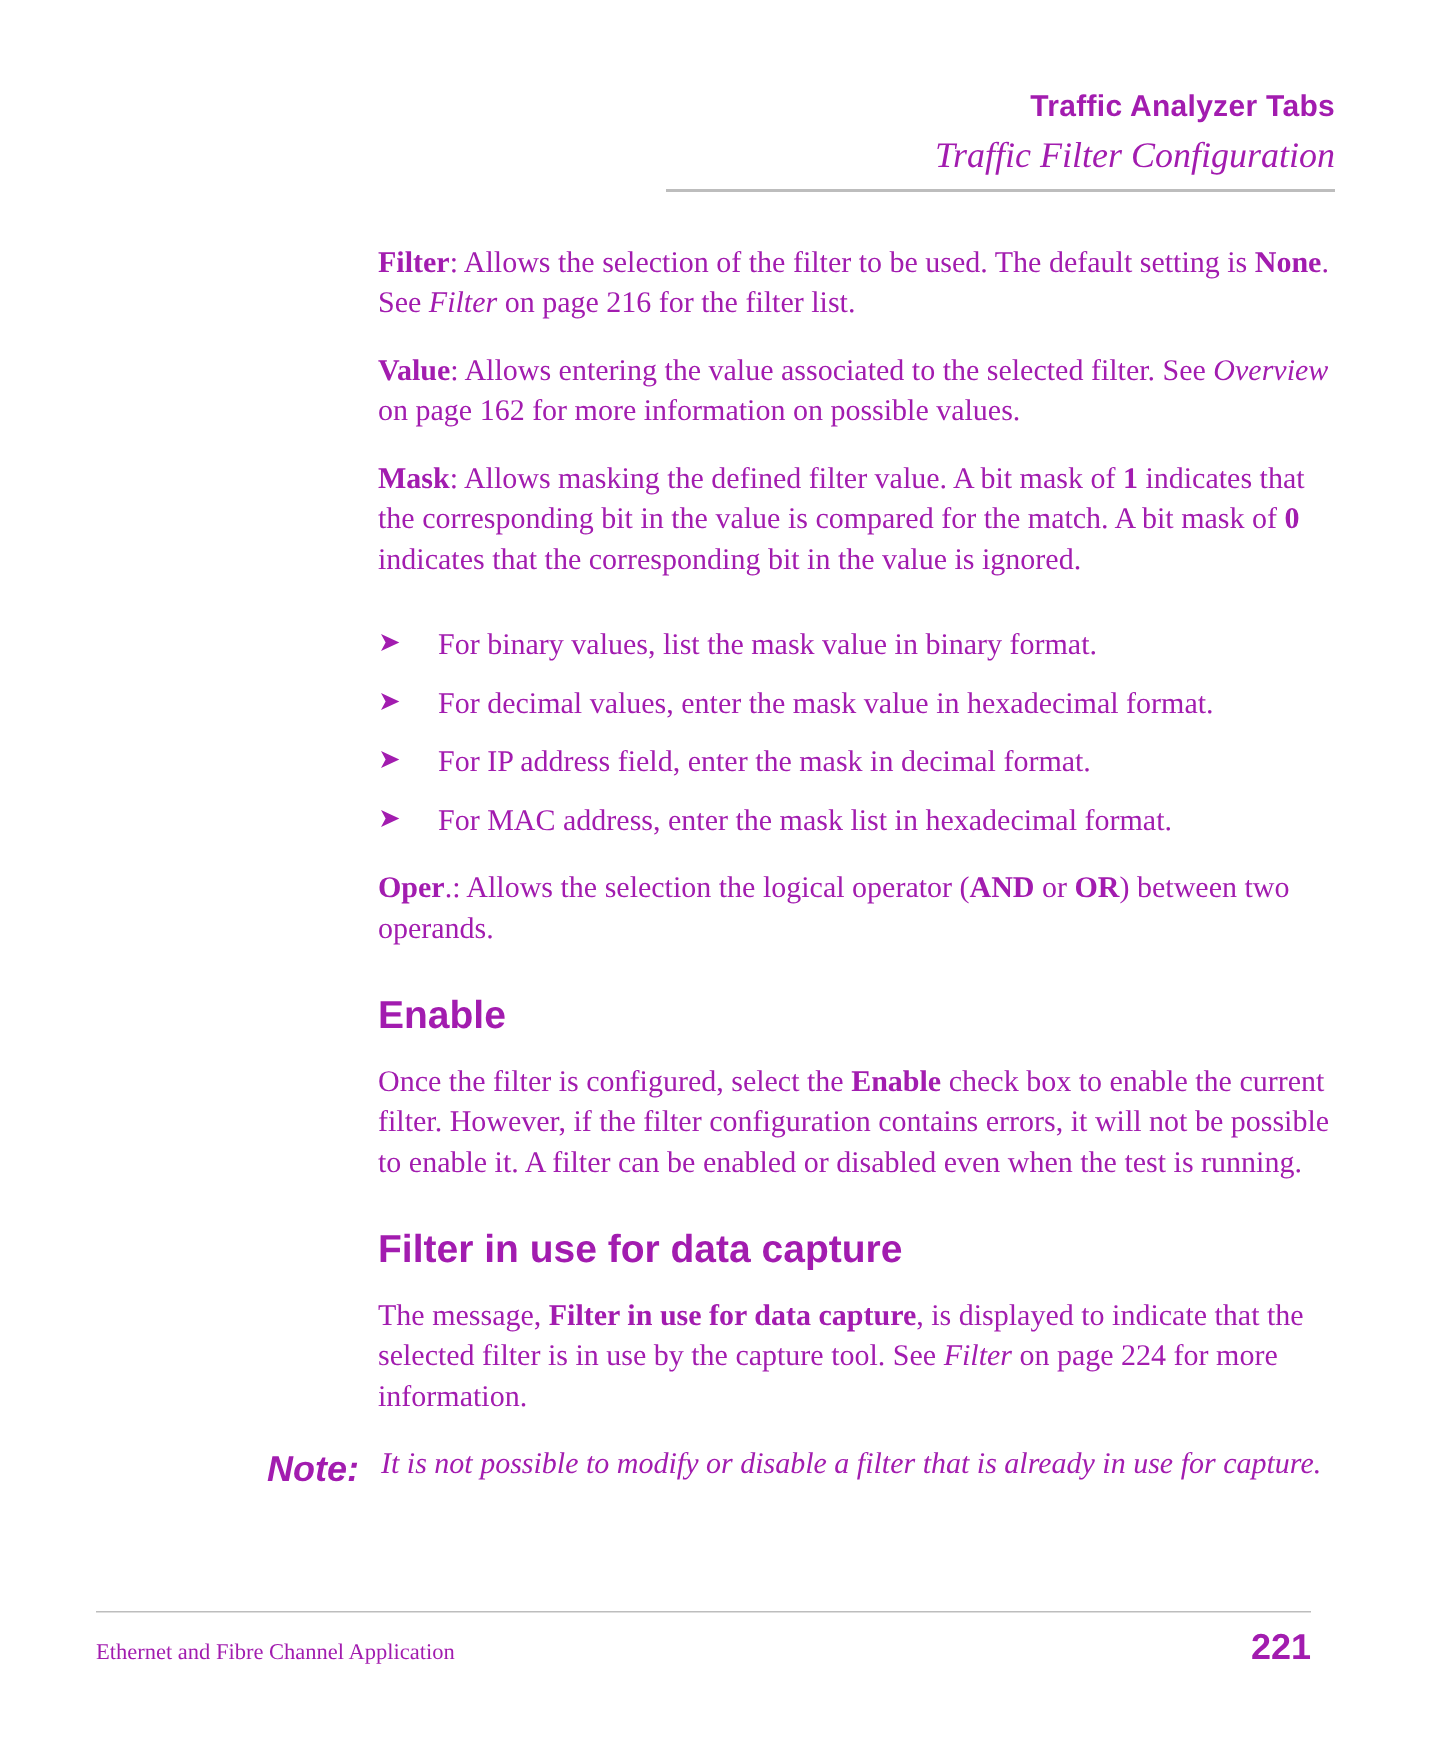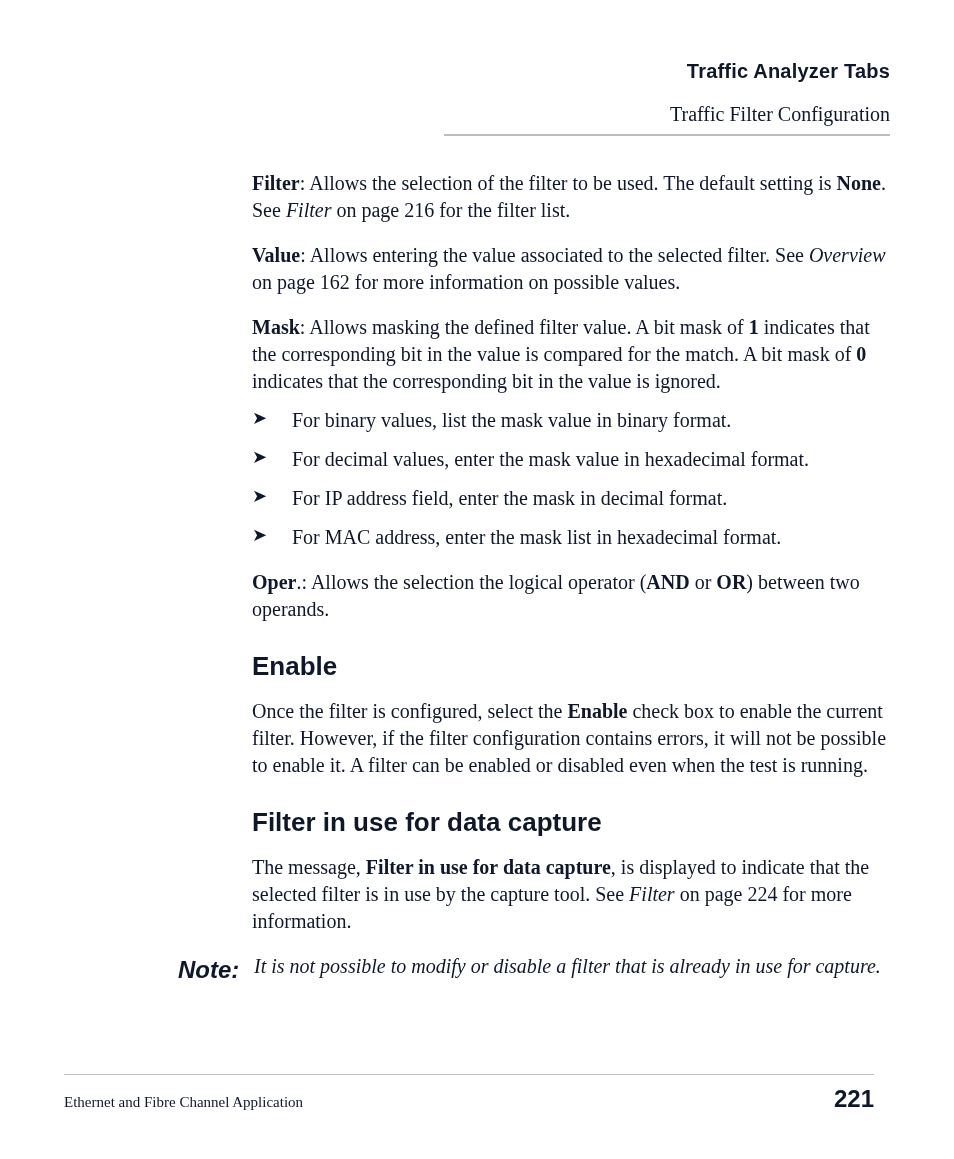--- a/index.html
+++ b/index.html
@@ -5,55 +5,56 @@
   html, body {
     margin: 0;
     padding: 0;
     background: #ffffff;
   }
   .page {
     width: 954px;
     height: 1159px;
     position: relative;
     font-family: Georgia, "Times New Roman", serif;
-    color: #0f172a;
+    color: #a21caf;
     box-sizing: border-box;
     padding: 60px 64px 0 64px;
   }
   .running-head {
     text-align: right;
     margin-bottom: 6px;
   }
   .running-head .title {
     font-family: "Segoe UI", "Helvetica Neue", Arial, sans-serif;
     font-weight: 700;
     font-size: 20px;
     letter-spacing: 0.2px;
   }
   .running-head .subtitle {
     font-family: Georgia, "Times New Roman", serif;
-    font-size: 20px;
-    margin-top: 20px;
+    font-style: italic;
+    font-size: 24px;
+    margin-top: 8px;
   }
   .head-rule {
     border: none;
     border-top: 2px solid #bdbdbd;
     margin: 8px 0 34px 380px;
   }
   .content {
     margin-left: 188px;
     margin-right: 0;
     font-size: 20px;
     line-height: 1.35;
   }
   .content p {
     margin: 0 0 18px 0;
   }
   .content p.tight {
-    margin-bottom: 12px;
+    margin-bottom: 30px;
   }
   .bold { font-weight: 700; }
   .ital { font-style: italic; }
   ul.arrows {
     list-style: none;
     padding: 0;
     margin: 0 0 18px 0;
   }
   ul.arrows li {
     position: relative;

